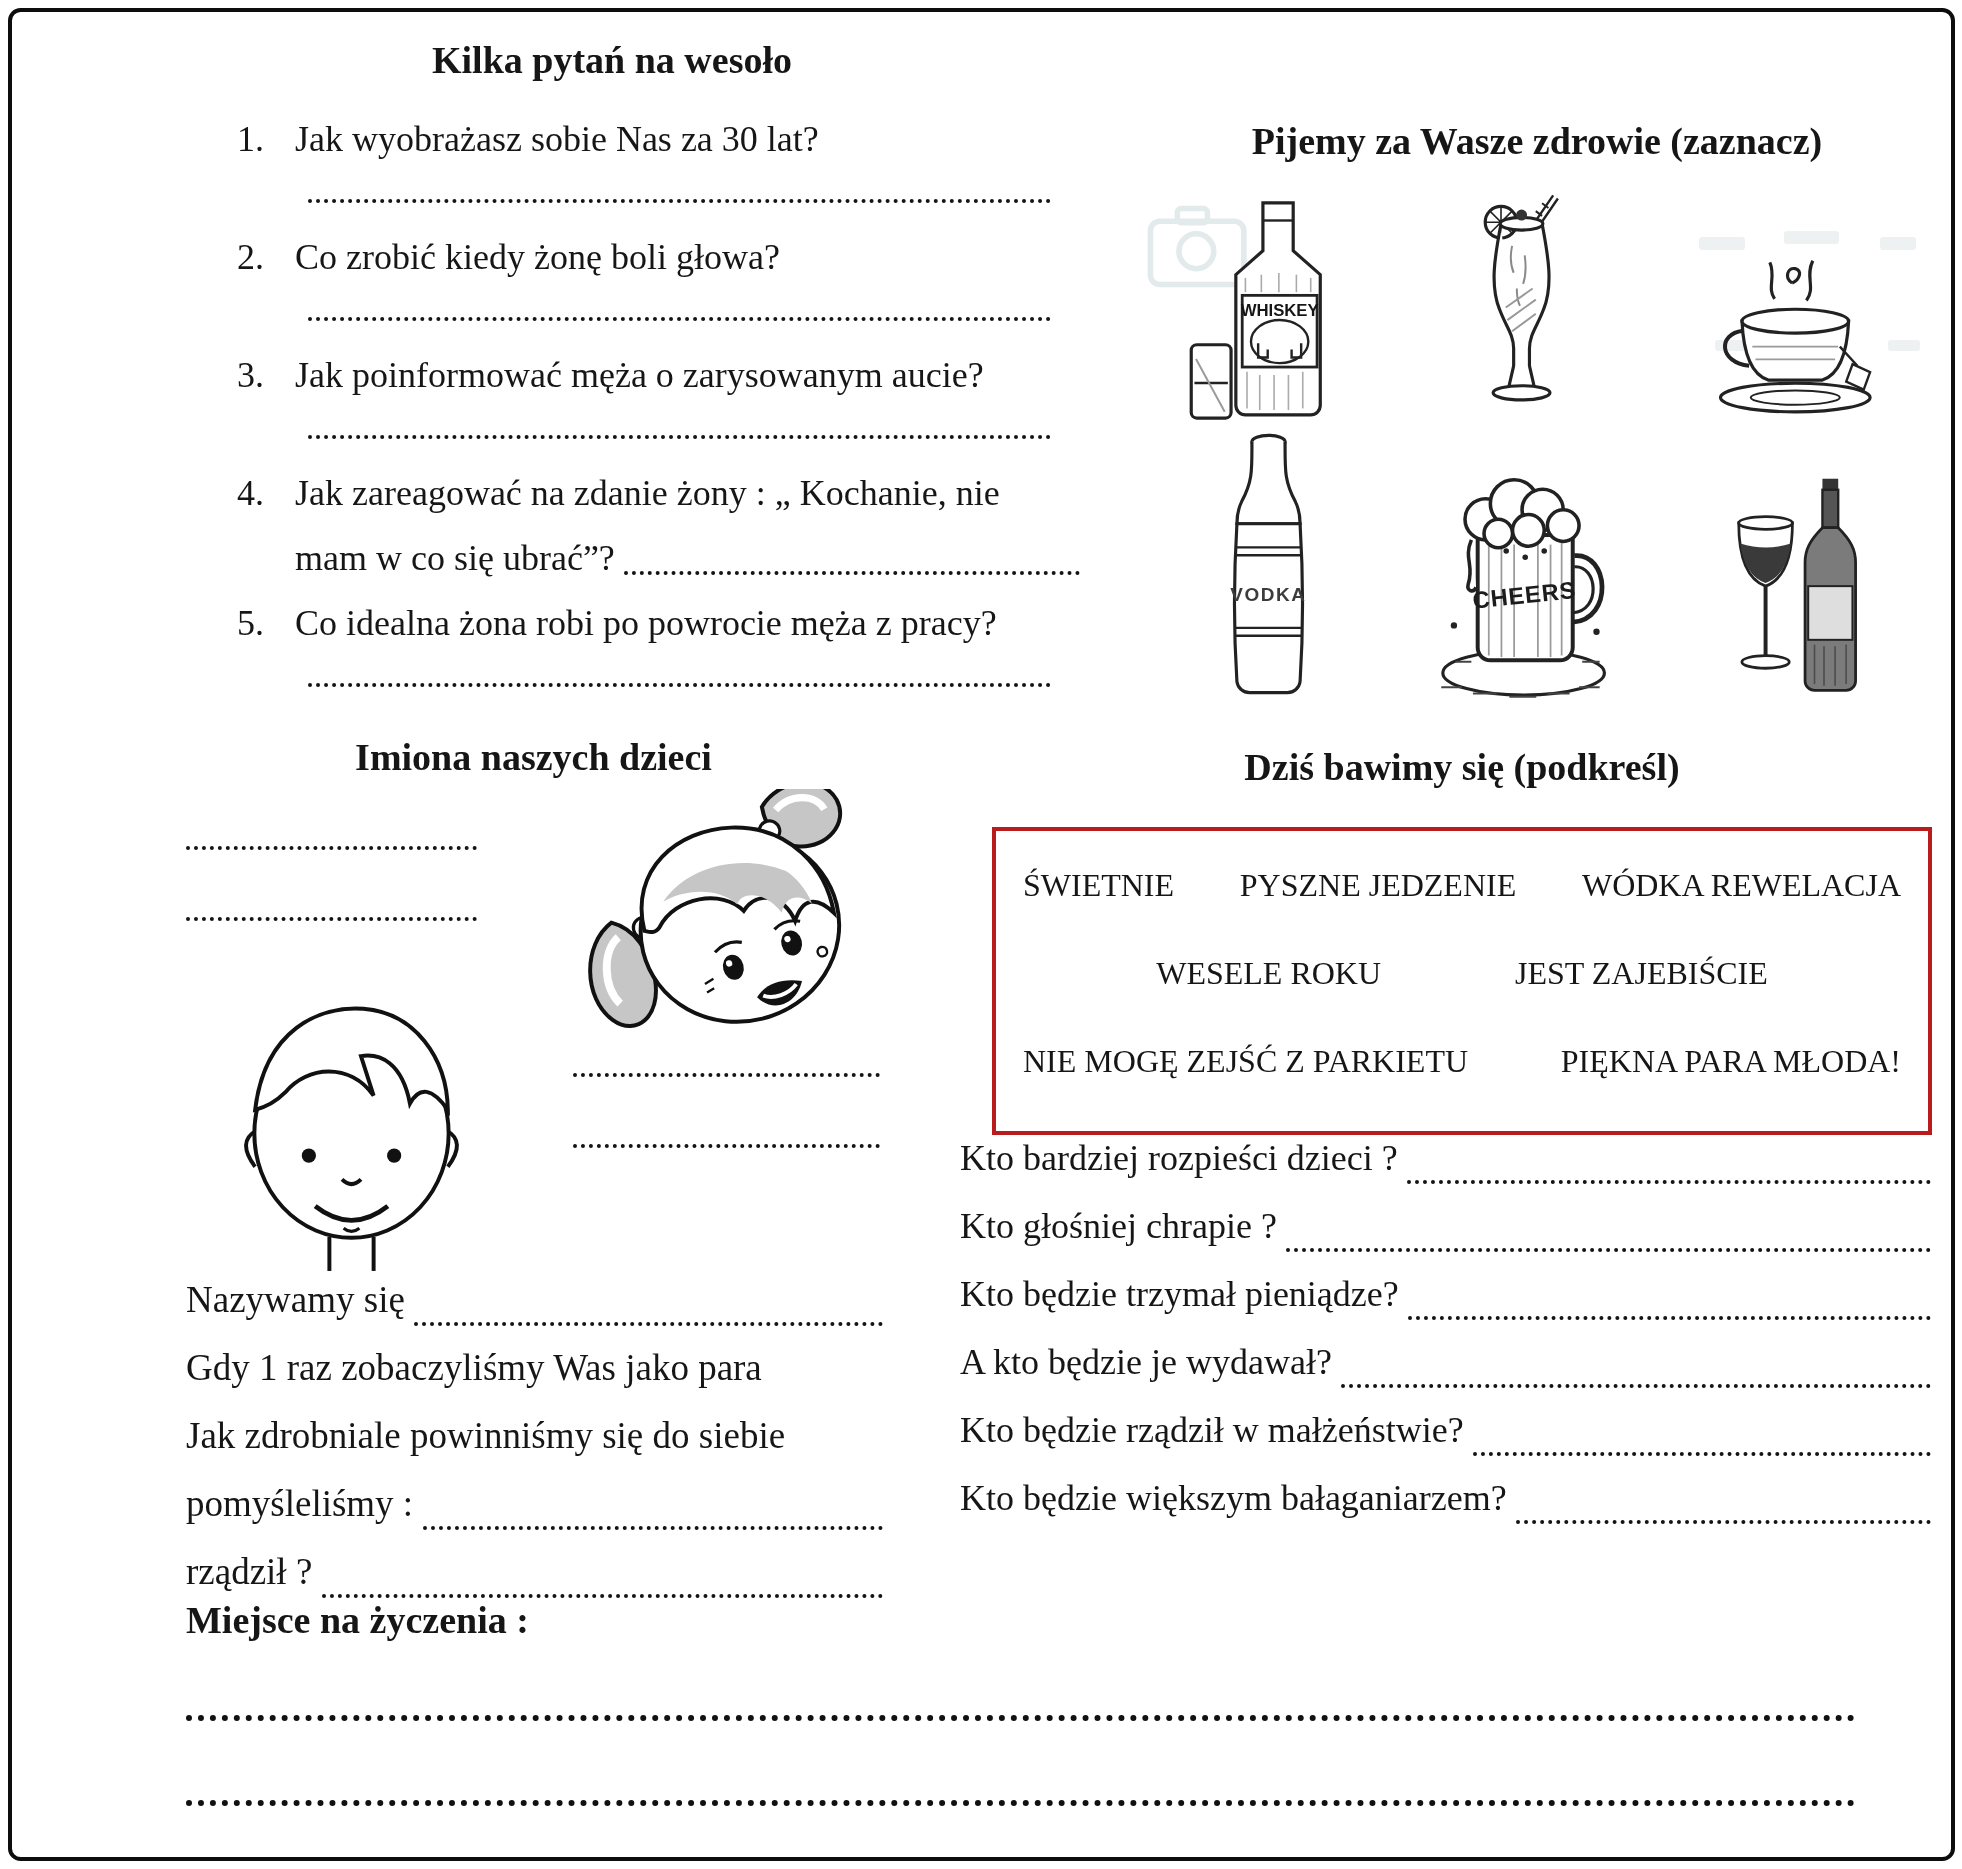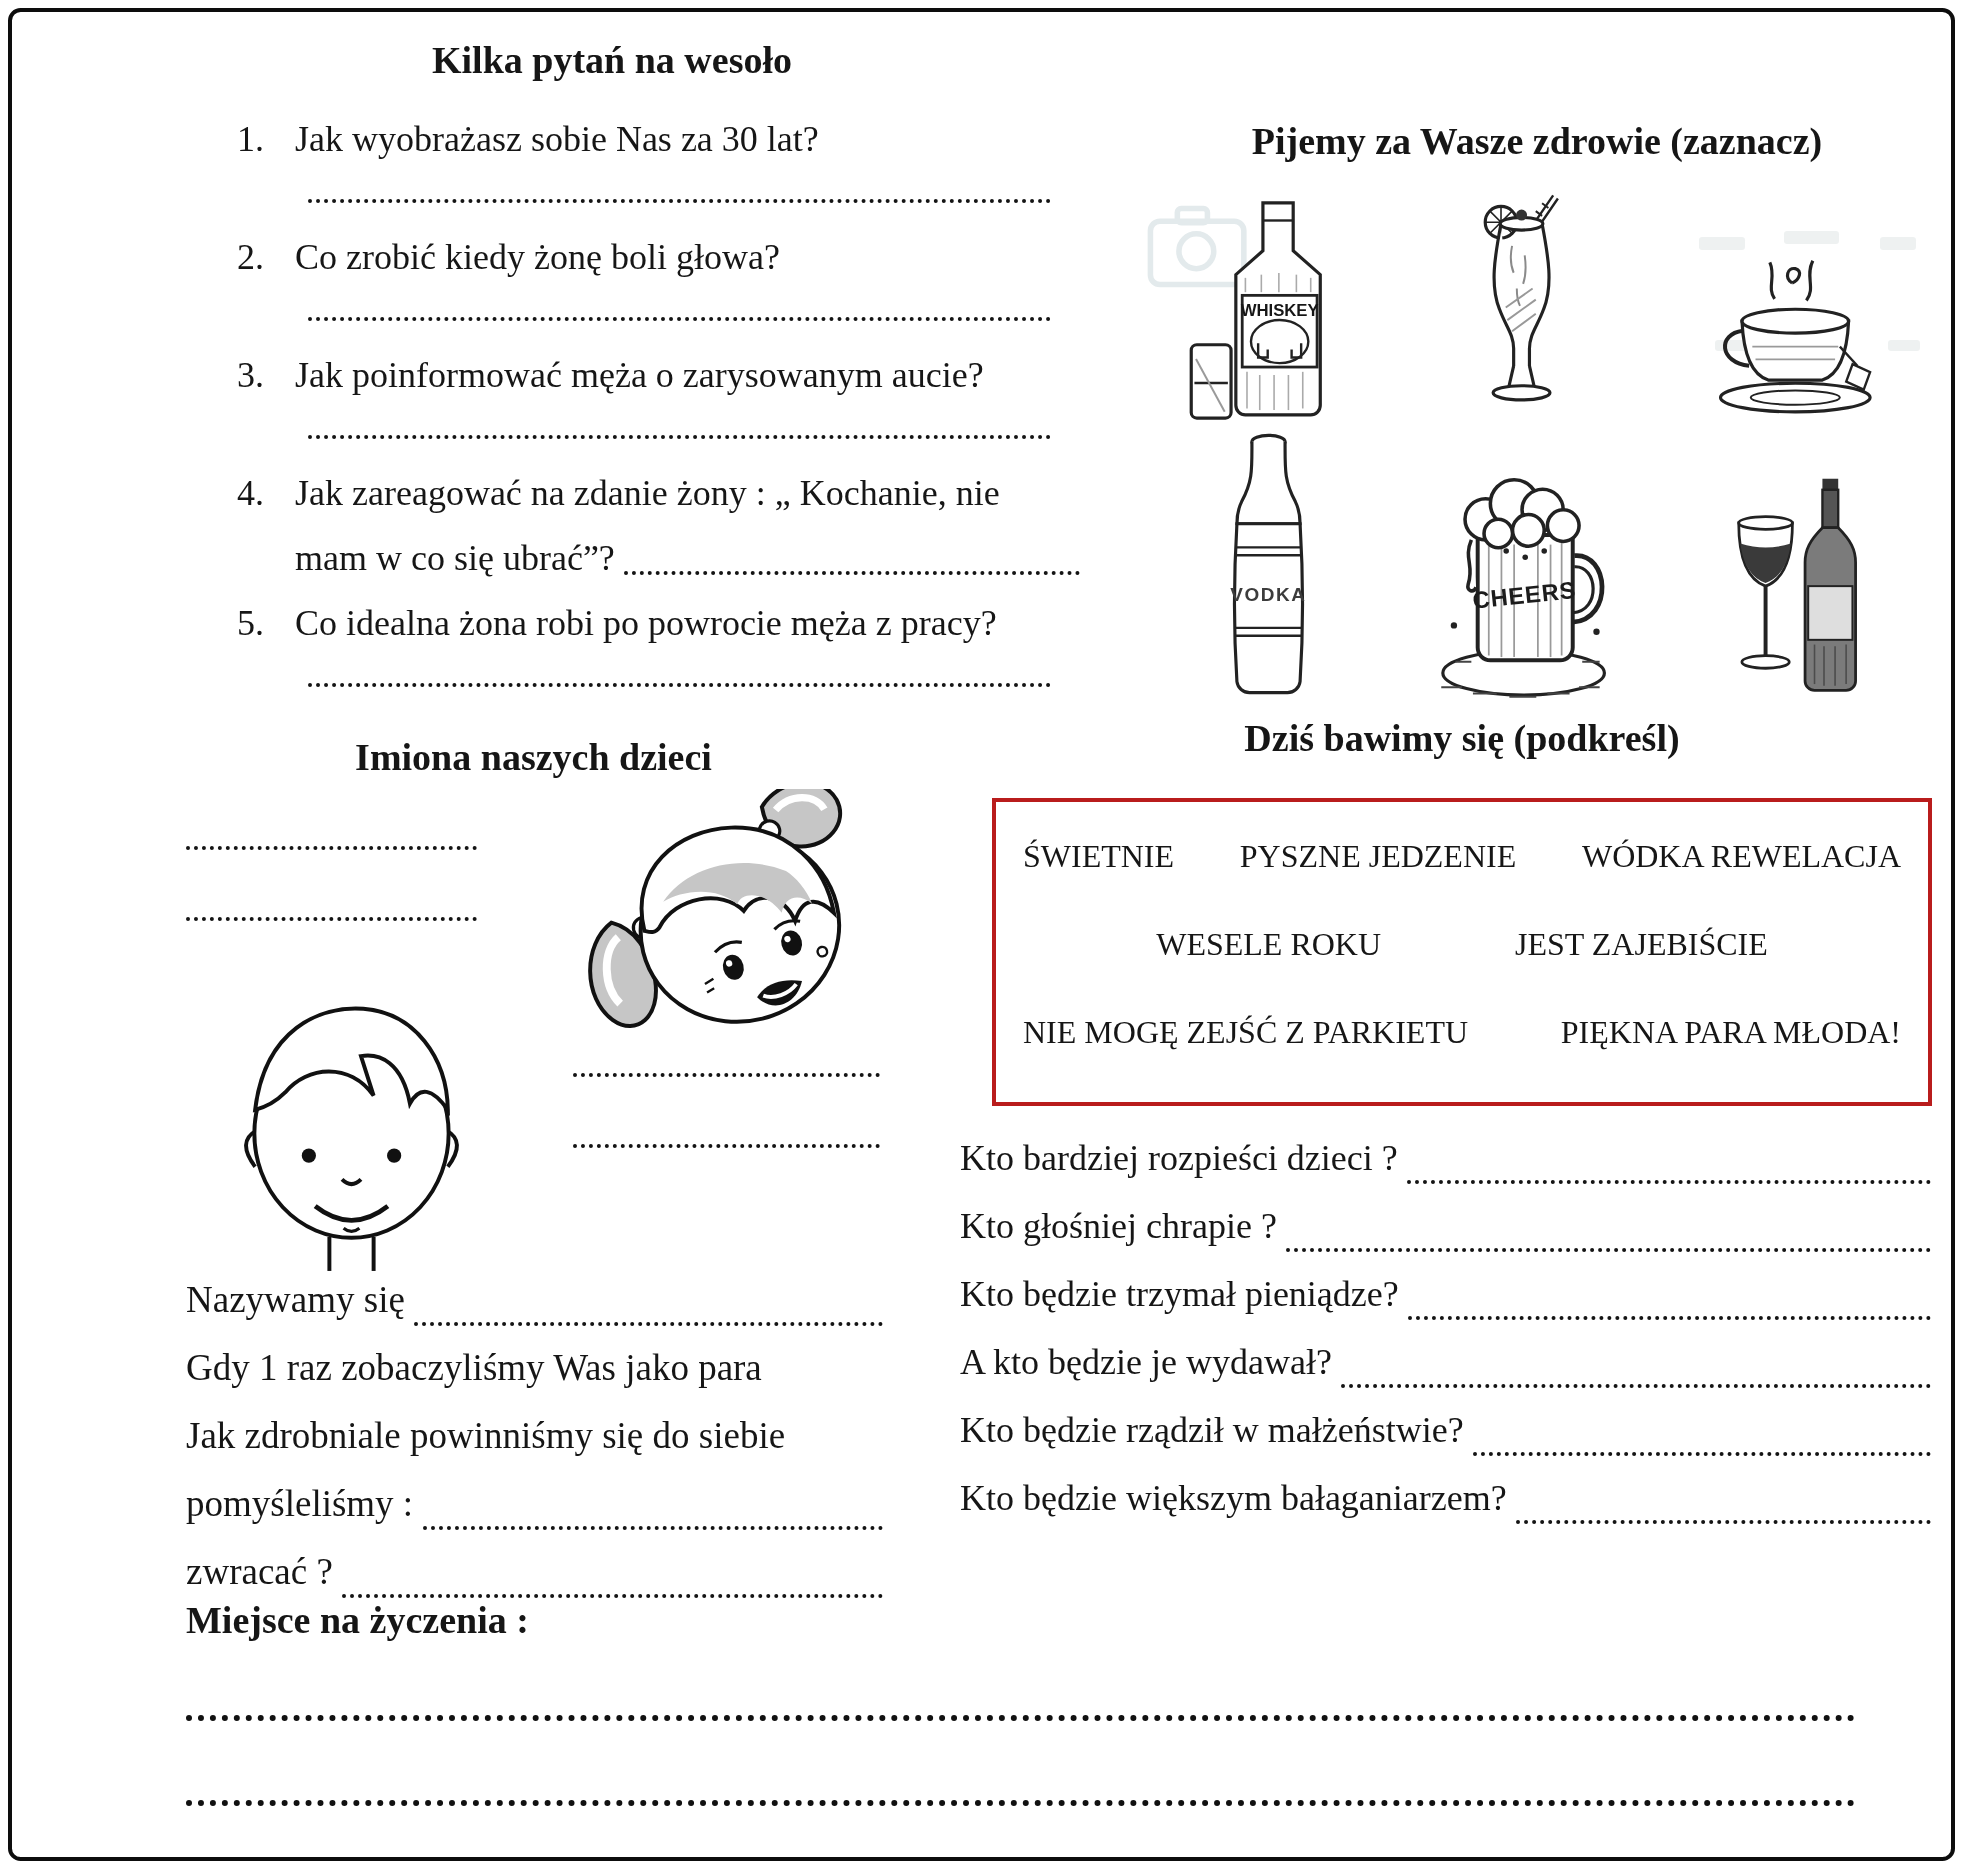--- a/index.html
+++ b/index.html
@@ -32,21 +32,21 @@
   .drink-grid { display:grid; grid-template-columns:261px 253px 284px; grid-template-rows:261px 284px; justify-items:center; align-items:end; }
   .drink-cell { display:flex; align-items:flex-end; justify-content:center; padding-bottom:6.3px; }
 
   
   #children { left:150px; top:735px; width:822px; height:569px; }
   #children .title { margin-right:55px; }
   #children .dotline { position:absolute; }
   #children .figure { position:absolute; }
 
   
-  #party { left:992px; top:716px; width:940px; }
+  #party { left:992px; top:745px; width:940px; }
   #party .title { margin-bottom:38px; }
   .party-box { border:4px solid #b91c1c; padding:36px 27px 51px 27px; }
   .party-row { display:flex; font-size:32px; }
   .party-row.r1 { justify-content:space-between; }
   .party-row.r2 { justify-content:center; gap:134px; margin-top:51px; }
   .party-row.r3 { justify-content:space-between; margin-top:51px; }
 
   
   #minitest { left:960px; top:1124px; width:973px; }
   #minitest .title { font-size:43px; letter-spacing:1.6px; margin:0 205px 32px 0; }
@@ -394,21 +394,21 @@
     <span>Gdy 1 raz zobaczyliśmy Was jako para</span>
   </div>
   <div class="au-row">
     <span>Jak zdrobniale powinniśmy się do siebie</span>
   </div>
   <div class="au-row">
     <span>pomyśleliśmy :</span>
     <span class="fill"></span>
   </div>
   <div class="au-row">
-    <span>zwracać ?</span>
+    <span>rządził ?</span>
     <span class="fill"></span>
   </div>
 </div>
 
 <div class="sec" id="wishes">
   <div class="title">Miejsce na życzenia :</div>
   <div class="wish-line l1"></div>
   <div class="wish-line l2"></div>
 </div>
 

